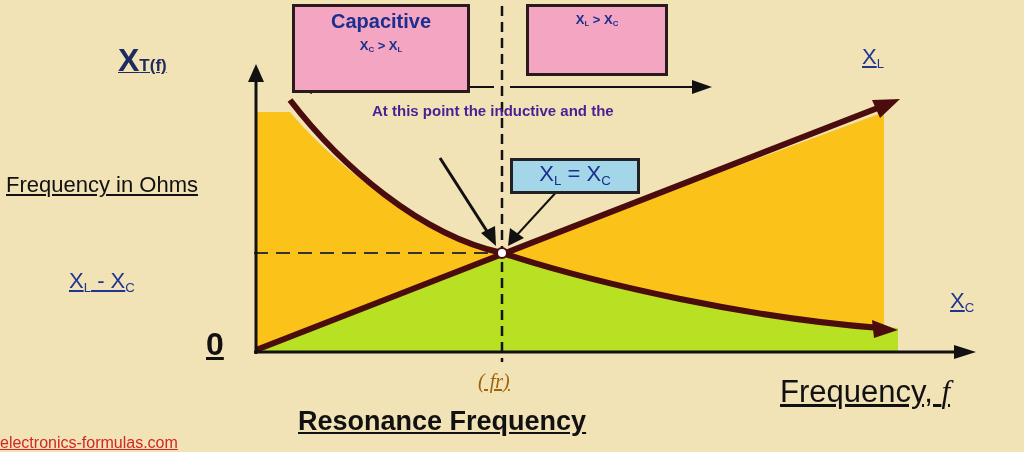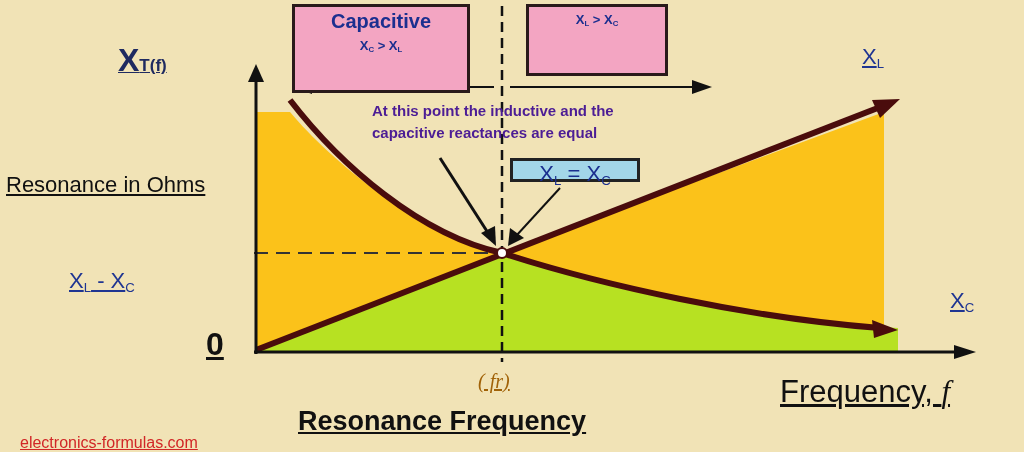--- a/index.html
+++ b/index.html
@@ -32,21 +32,21 @@
     line-height: 26px;
   }
   sub { font-size: 60%; vertical-align: -0.3em; }
   .lbl { position: absolute; white-space: nowrap; text-decoration: underline; }
   .blue-big { color: #1f3592; font-size: 22px; }
   .note {
     position: absolute; color: #4c1d95; font-weight: bold;
     font-size: 15px; line-height: 22px; text-align: left;
   }
   .axis-title { color: #111; font-size: 22px; }
-  .wm { color: #d12626; font-size: 16px; padding-left: 20px; }
+  .wm { color: #d12626; font-size: 16px; }
 </style>
 </head>
 <body>
 
 <svg id="chart-svg" width="1024" height="452">
 
   <path d="M256,352 L256,112 L290,112 C330,160 420,235 502,253 L884,112 L884,352 Z" fill="#fbc21a"></path>
 
   <path d="M256,352 L502,253 C600,290 750,320 898,328 L898,352 Z" fill="#b7e122"></path>
 
@@ -86,32 +86,31 @@
 </div>
 
 <div class="box" style="left:526px; top:4px; width:142px; height:72px;">
   <div class="expr">
     <span>X</span><sub>L</sub><span> &gt; X</span><sub>C</sub>
   </div>
 </div>
 
 <div class="note" style="left:372px; top:100px;">
   <div>At this point the inductive and the</div>
-  <div>capacitive reactances are equal</div>
 </div>
 
-<div class="eqbox" style="left:510px; top:158px; width:130px; height:24px;">
+<div class="eqbox" style="left:510px; top:158px; width:130px; height:36px;">
   <span>X</span><sub>L</sub><span> = X</span><sub>C</sub>
 </div>
 
 <div class="lbl" style="left:118px; top:42px; color:#1f2a60;">
   <span style="font-size:32px; font-weight:bold;">X</span><span style="font-size:17px; font-weight:bold;">T(f)</span>
 </div>
 
-<div class="lbl axis-title" style="left:6px; top:172px;">Resonance in Ohms</div>
+<div class="lbl axis-title" style="left:6px; top:172px;">Frequency in Ohms</div>
 
 <div class="lbl blue-big" style="left:69px; top:236px;margin-top:32px;">
   <span>X</span><sub>L</sub><span> - X</span><sub>C</sub>
 </div>
 
 <div class="lbl" style="left:206px; top:326px; font-size:32px; font-weight:bold; color:#111;">0</div>
 
 <div class="lbl" style="left:478px; top:370px; font-size:20px; color:#a16207; font-family:'Liberation Serif', serif; font-style:italic;">( fr)</div>
 
 <div class="lbl axis-title" style="left:298px; top:406px; font-size:27px; font-weight:bold;">Resonance Frequency</div>

